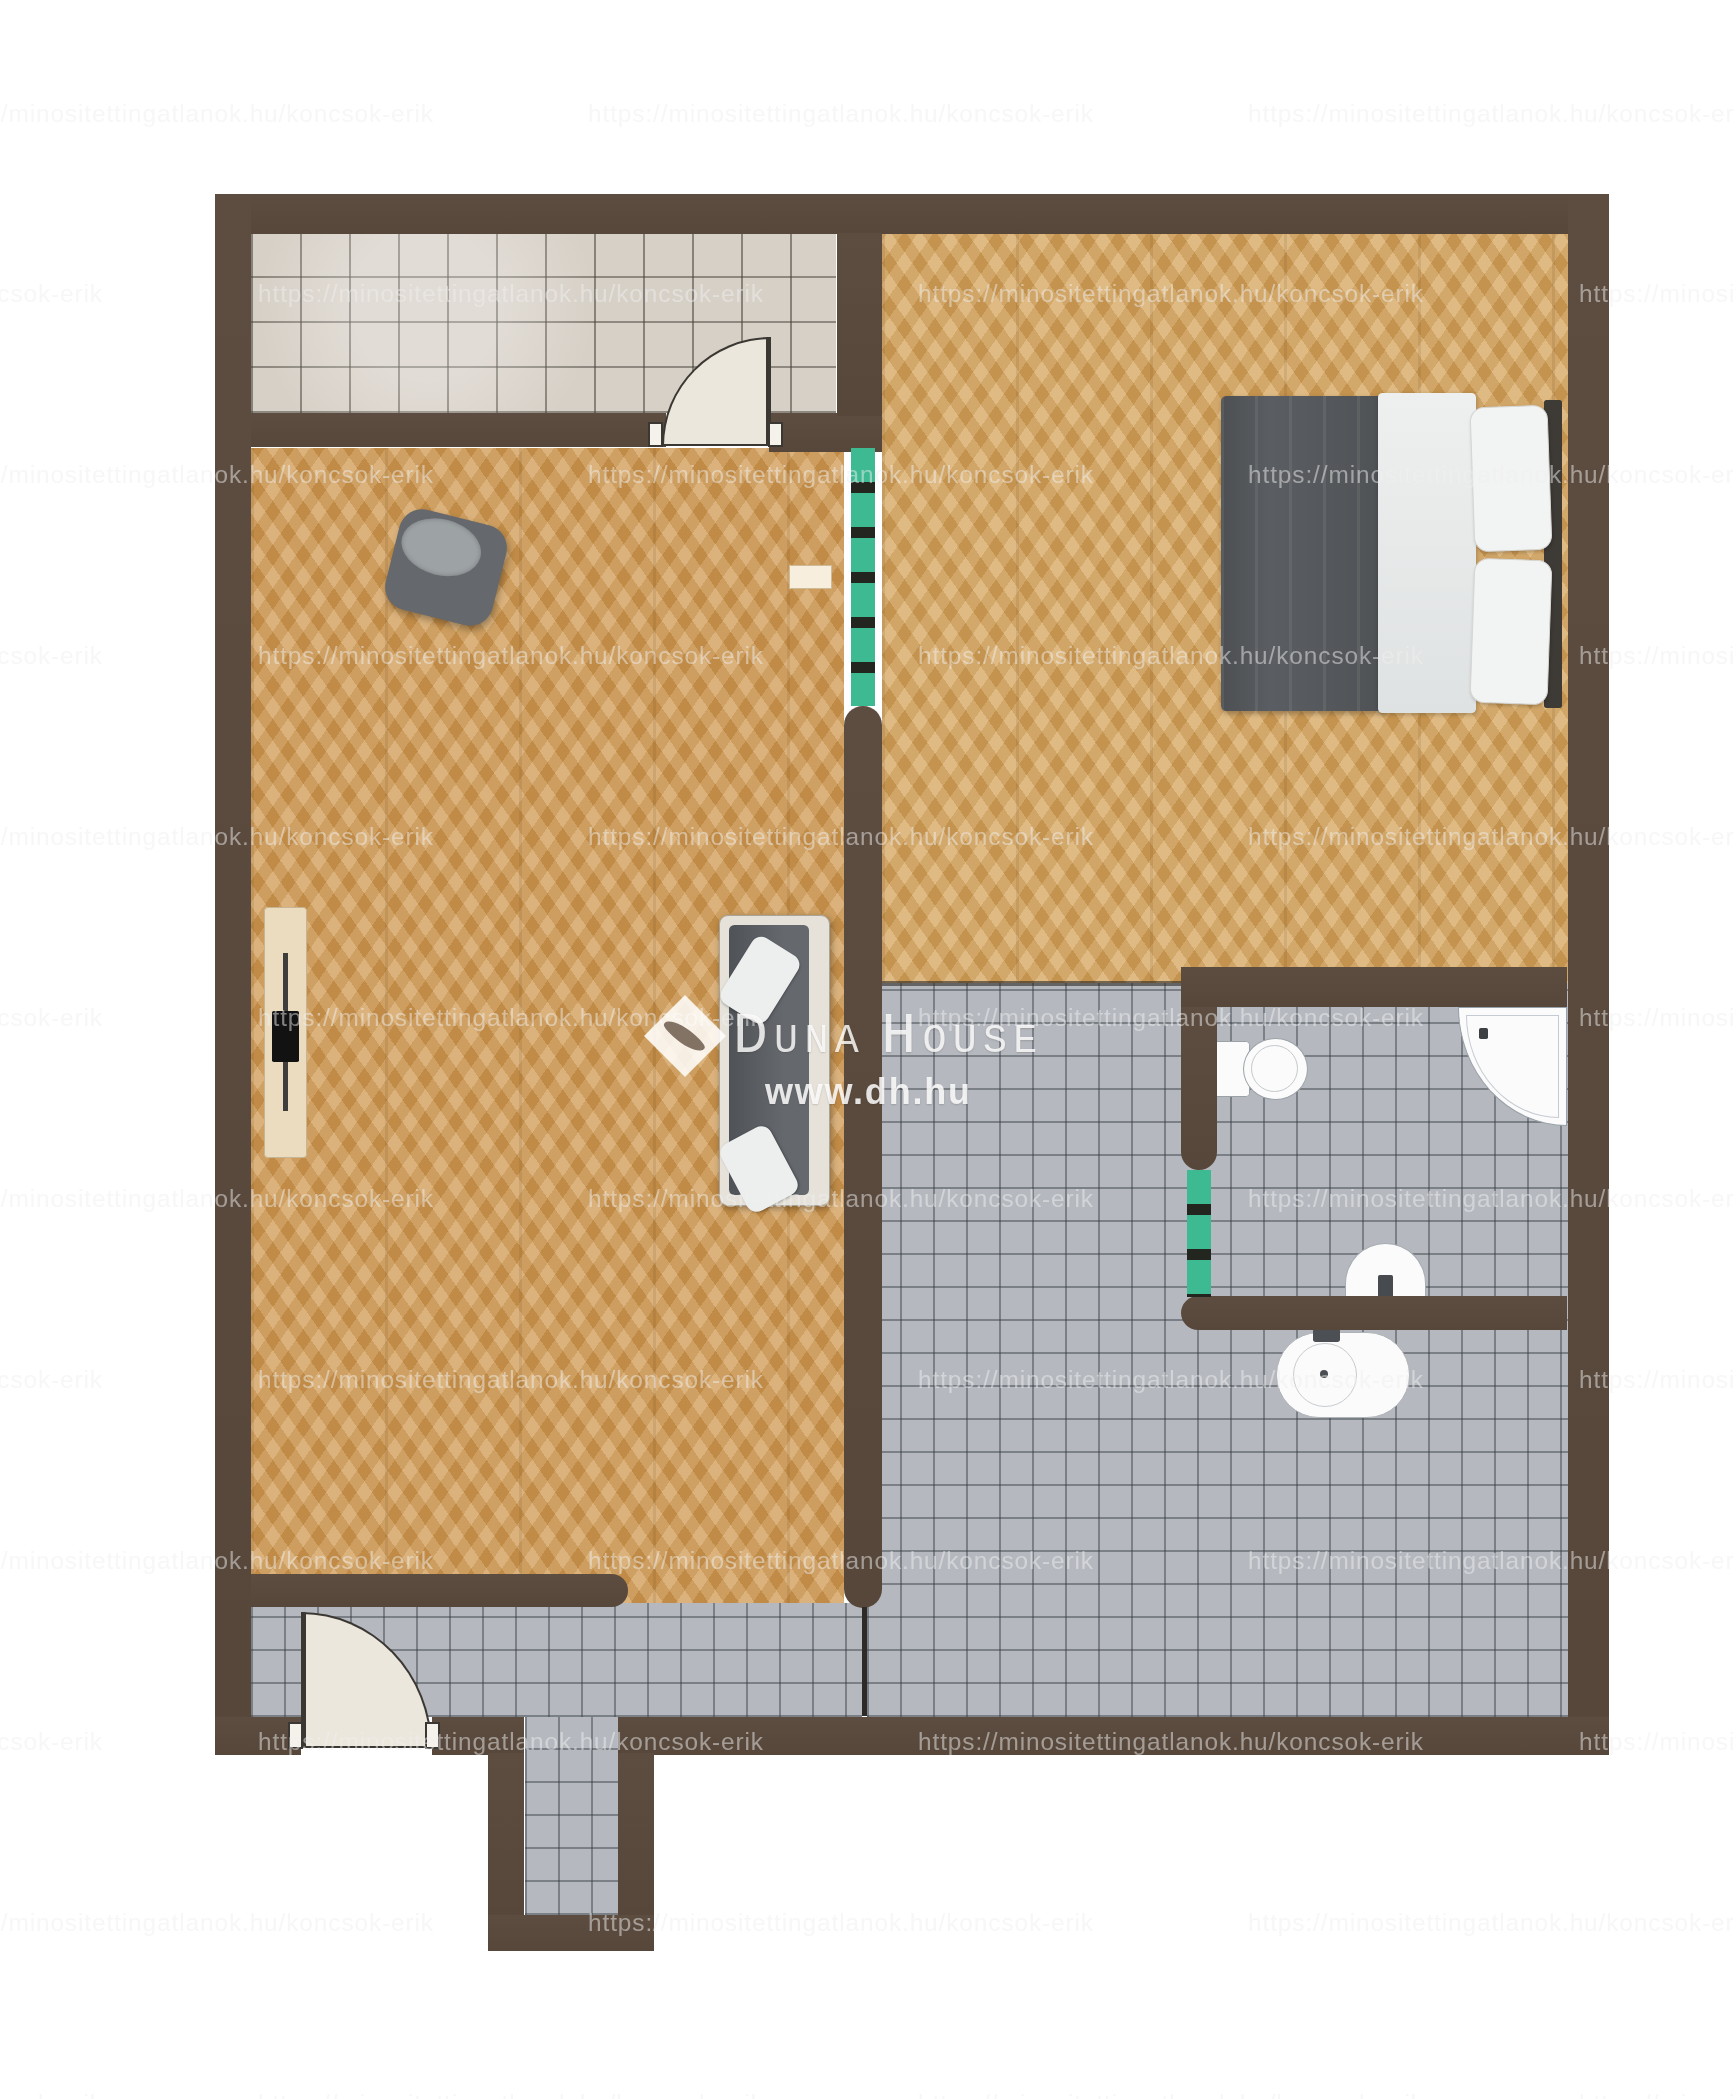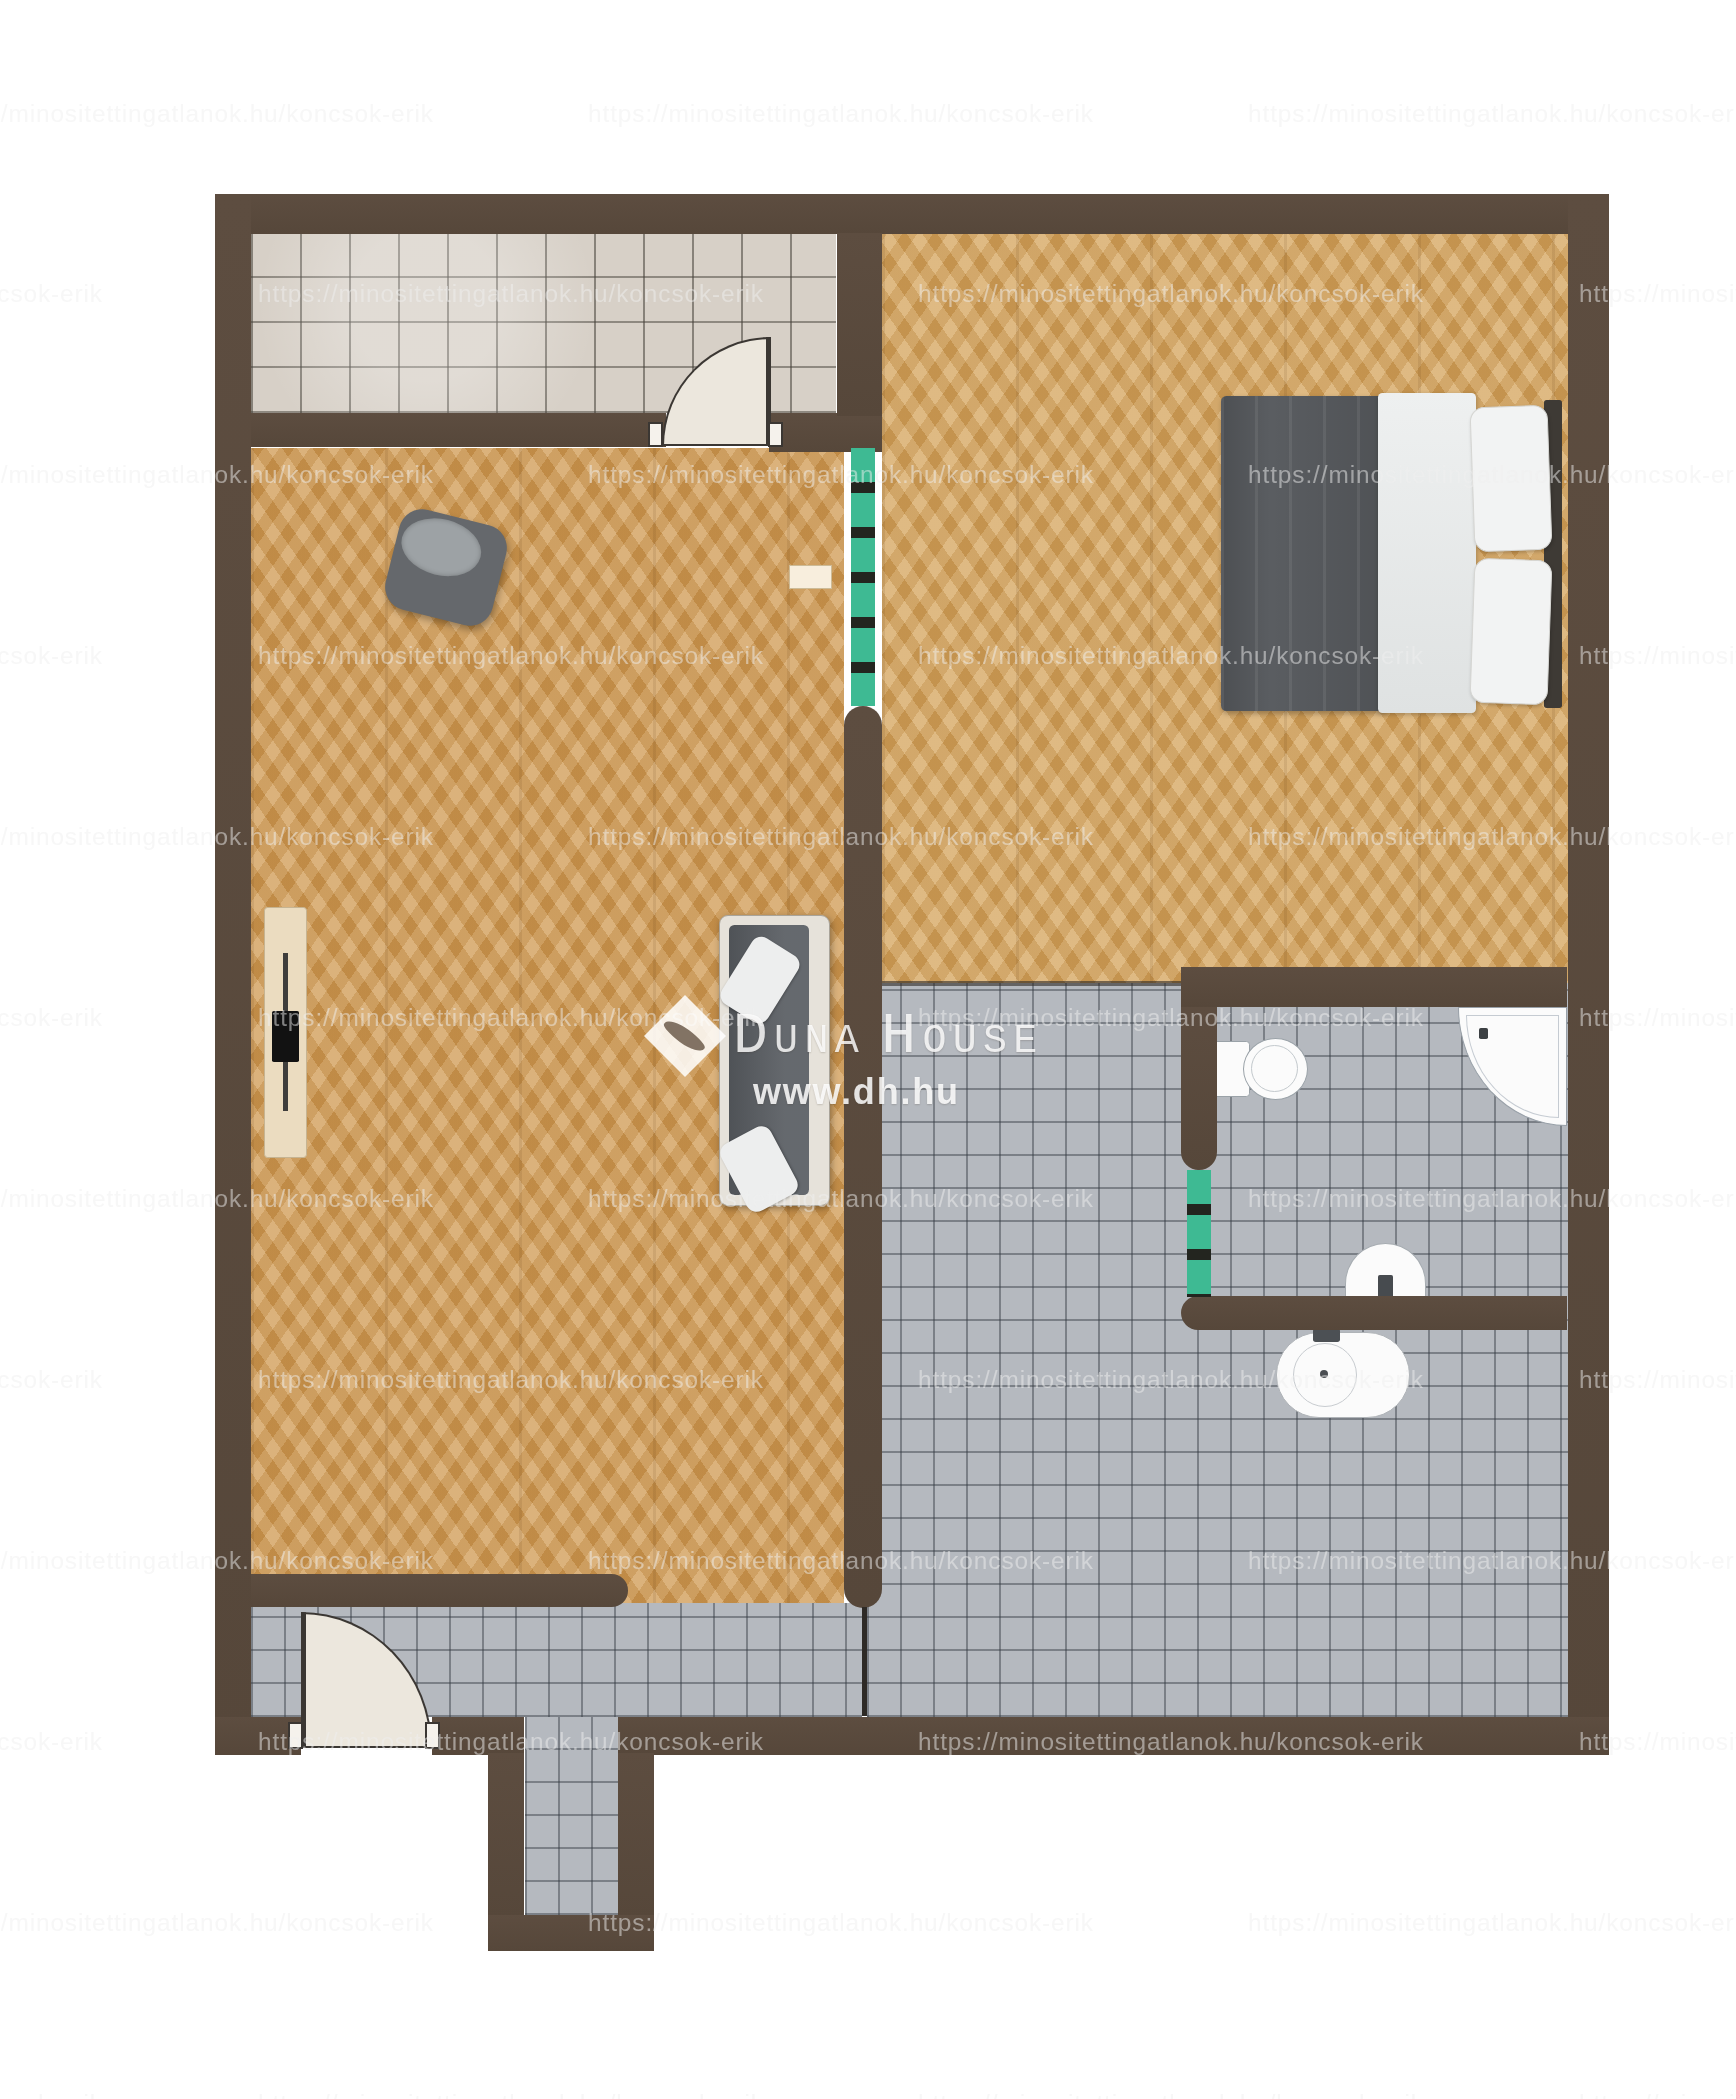--- a/index.html
+++ b/index.html
@@ -177,17 +177,17 @@
       <span class="wm" style="left: 258px; top: 2090px;">https://minositettingatlanok.hu/koncsok-erik</span>
       <span class="wm" style="left: 918px; top: 2090px;">https://minositettingatlanok.hu/koncsok-erik</span>
       <span class="wm" style="left: 1579px; top: 2090px;">https://minositettingatlanok.hu/koncsok-erik</span>
     </div>
 
   <div class="brand" style="left:633px;top:991px;width:543px;height:127px;">
     <div class="logo-diamond" style="left:22.6px;top:16.3px;">
       <div class="logo-swoosh"></div>
     </div>
     <div class="brand-word" style="position:absolute;left:100px;top:12.7px;"><span class="word"><span class="lead">D</span>UNA</span><span class="word"><span class="lead">H</span>OUSE</span></div>
-    <div class="brand-site" style="position:absolute;left:120px;top:80px;">www.dh.hu</div>
+    <div class="brand-site" style="position:absolute;left:132px;top:80px;">www.dh.hu</div>
   </div>
 
 </div>
 
 
 </body></html>

